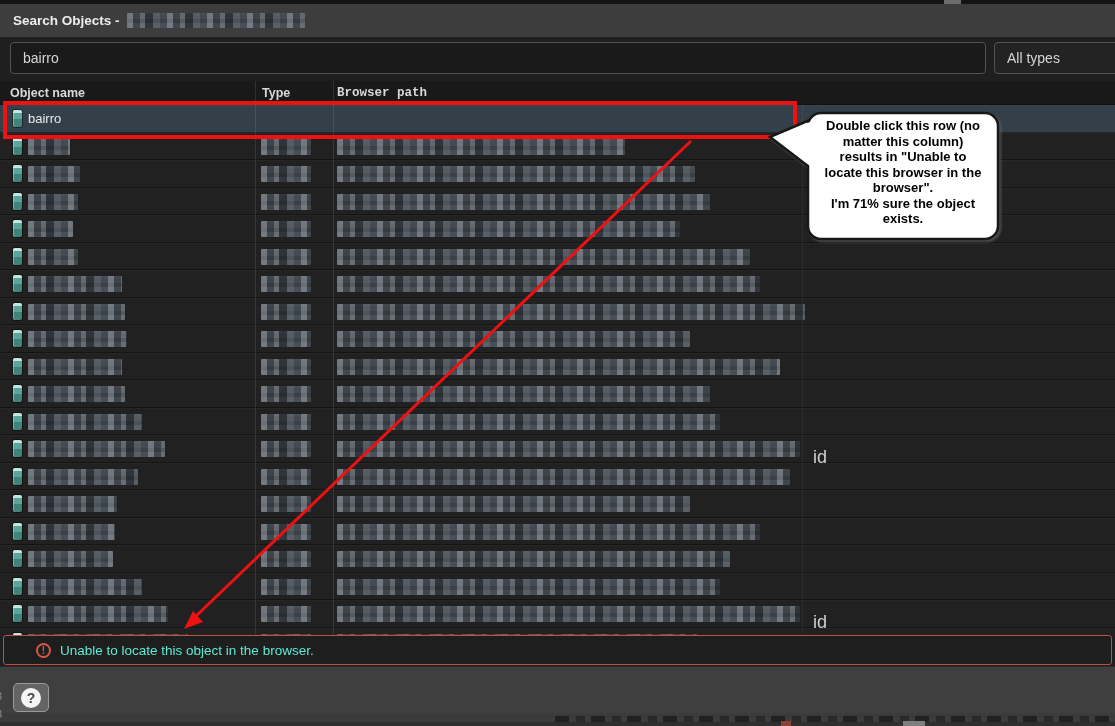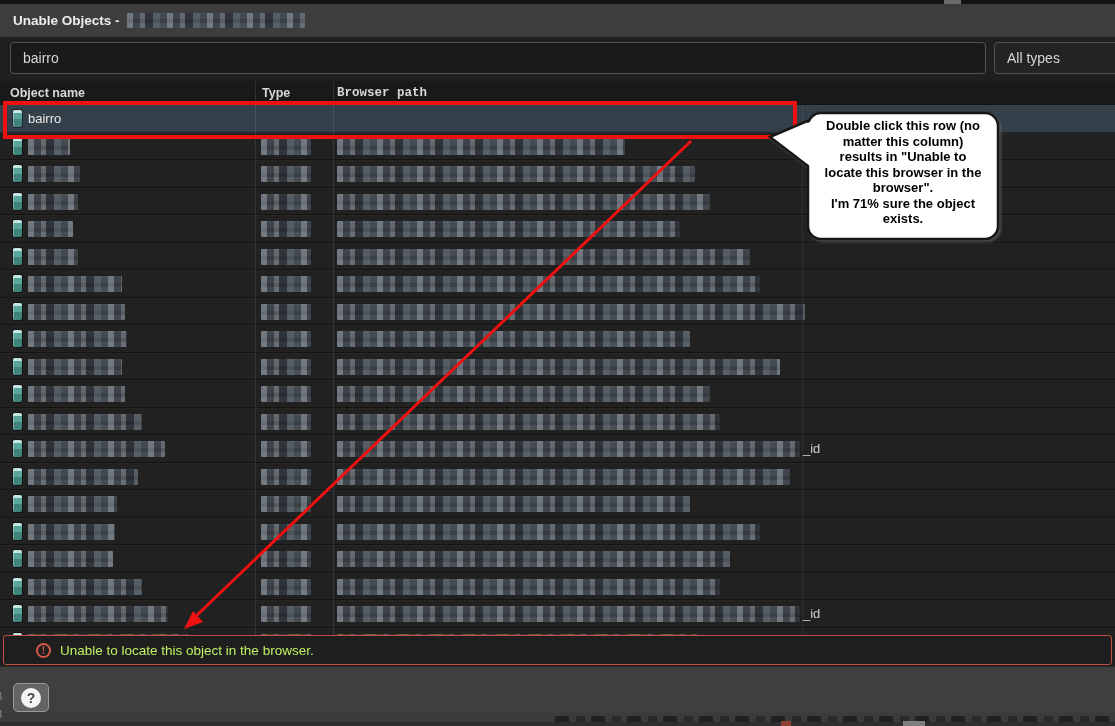--- a/index.html
+++ b/index.html
@@ -55,37 +55,37 @@
   .tbody { position:absolute; left:0; top:105px; width:1115px; height:531px; background:#1f1f1f; overflow:hidden; }
   .row { position:relative; width:1115px; height:27.5px; border-bottom:1px solid rgba(0,0,0,.38);
          box-shadow:inset 0 1px 0 rgba(255,255,255,.025); background:#212121; }
   .row.selected { background:#333f49; }
   .cell-icon { position:absolute; left:13px; top:5px; width:9px; height:17px; border-radius:2px;
     background:linear-gradient(180deg,#c4e6e0 0 3px,#5aa69c 3px 9px,#3f837b 9px 100%);
     box-shadow:inset 1px 0 0 rgba(255,255,255,.35), 0 0 0 1px rgba(0,0,0,.4); }
   .name-redaction { position:absolute; left:28px; top:6px; height:16px; }
   .type-redaction { position:absolute; left:261px; top:6px; height:16px; }
   .path-redaction { position:absolute; left:337px; top:6px; height:16px; }
-  .path-suffix-txt { position:absolute; top:6px; height:16px; line-height:16px; color:#cfcfcf; font-size:13px; }
+  .path-suffix-txt { position:absolute; top:14px; height:16px; line-height:16px; color:#cfcfcf; font-size:18px; }
   .sel-name { position:absolute; left:28px; top:0; line-height:27.5px; color:#eaeaea; font-size:13px; }
   .sel-type { position:absolute; left:262px; top:0; line-height:27.5px; color:#dedede; font-size:12.5px;margin-top:48px; }
   .sel-path { position:absolute; left:337px; top:0; line-height:27.5px; color:#dedede; font-size:12.5px; white-space:nowrap; }
   .inline-redaction { display:inline-block; width:90px; height:13px; vertical-align:-2px; }
 
   .vsep { position:absolute; width:1px; background:rgba(255,255,255,.10); z-index:5; }
   .vsep-1 { left:255px; top:81px; height:555px; }
   .vsep-2 { left:333px; top:81px; height:555px; }
   .vsep-3 { left:802px; top:105px; height:531px; background:rgba(255,255,255,.05); }
 
   
   .error-bar { position:absolute; left:3px; top:635px; width:1109px; height:30px; background:#1e1e1e;
     border:1px solid #bb5244; border-radius:3px; display:flex; align-items:center; padding-left:32px; z-index:20; }
   .error-icon { width:15px; height:15px; border:2px solid #d4574a; border-radius:50%; color:#d4574a;
     font-size:10px; font-weight:bold; line-height:11px; text-align:center; margin-right:9px; flex:0 0 auto; }
-  .error-text { color:#bef264; font-size:13.5px; }
+  .error-text { color:#5eead4; font-size:13.5px; }
 
   
   .footer { position:absolute; left:0; top:666px; width:1115px; height:47px; background:#3f3f3f;
     border-top:1px solid #2b2b2b; z-index:15; }
   .help-btn { position:absolute; left:13px; top:16px; width:36px; height:29px; background:#646464;
     border:1px solid #9a9a9a; border-radius:5px; display:flex; align-items:center; justify-content:center; cursor:pointer; }
   .help-circle { width:20px; height:20px; background:#f4f4f4; border-radius:50%; color:#474747;
     font-size:14px; font-weight:bold; line-height:20px; text-align:center; }
 
   
@@ -104,21 +104,21 @@
   .overlay-svg { position:absolute; left:0; top:0; z-index:50; pointer-events:none; }
   .callout-text { position:absolute; left:810px; top:118px; width:186px; z-index:51; pointer-events:none;
     color:#000; font-size:13px; font-weight:bold; text-align:center; line-height:15.5px; }
 </style>
 </head>
 <body>
 
 <div class="top-edge"></div>
 <div class="top-notch"></div>
 <div class="titlebar">
-  <span>Unable Objects -</span>
+  <span>Search Objects -</span>
   <span class="title-redaction mosaic"></span>
 </div>
 
 <input class="search-input" value="bairro" style="">
 <div class="type-select">
   <span>All types</span>
 </div>
 
 <div class="thead">
   <span class="th th-name">Object name</span>

